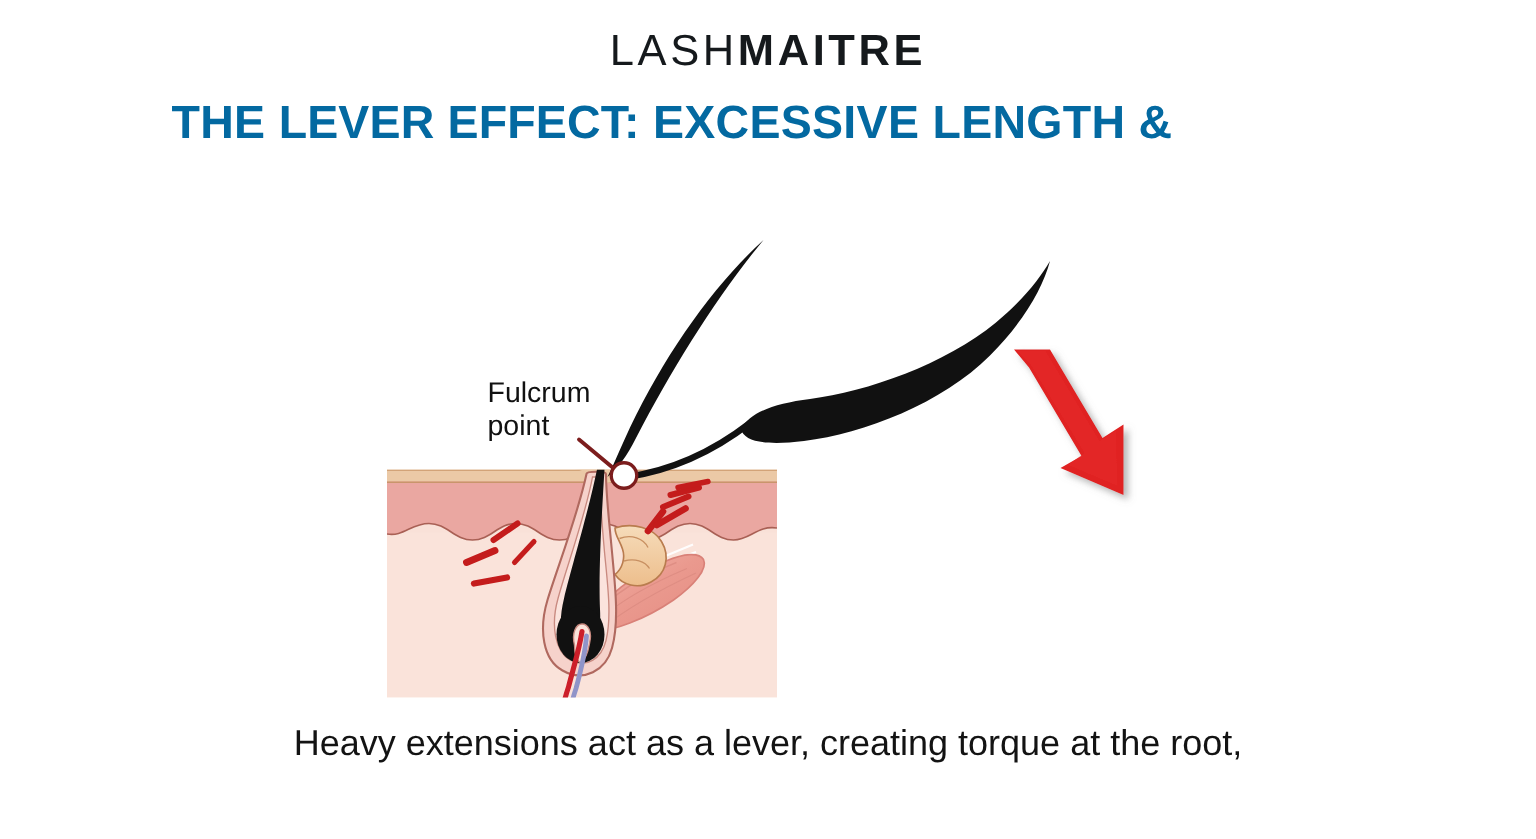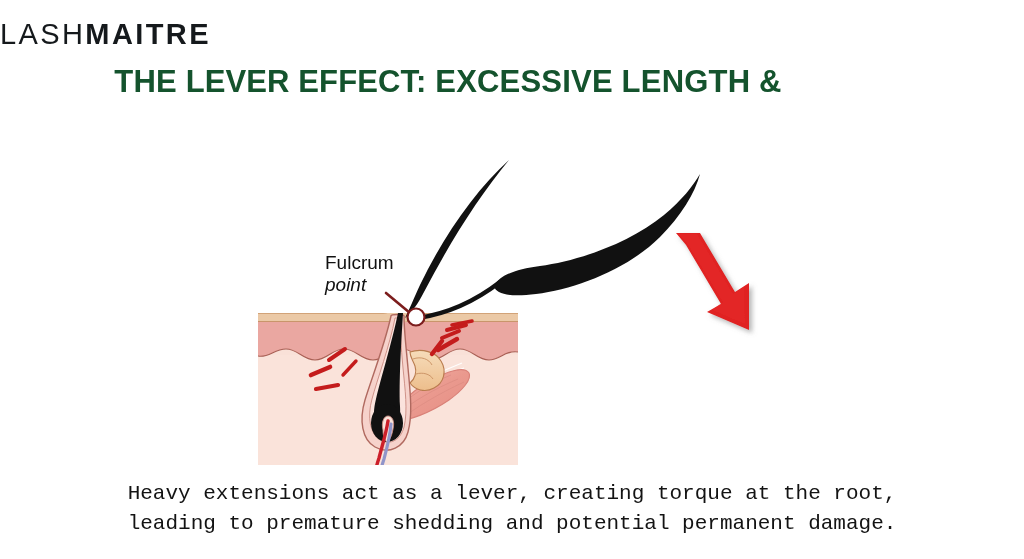--- a/index.html
+++ b/index.html
@@ -22,20 +22,21 @@
     inset: 0;
     background: #ffffff;
   }
 
   
   .brand {
     position: absolute;
     top: 20px;
     left: 0;
     width: 1024px;
+    text-align: center;
     font-size: 29px;
     letter-spacing: 2.4px;
     line-height: 1;
     white-space: nowrap;
     color: #15191c;
   }
   .brand .lash {
     font-weight: 300;
     font-family: "Liberation Sans", sans-serif;
   }
@@ -48,42 +49,41 @@
   .headline {
     position: absolute;
     top: 62px;
     left: 0;
     width: 896px;
     text-align: center;
     font-size: 31px;
     font-weight: 700;
     line-height: 1.32;
     letter-spacing: 0.2px;
-    color: #14532d;
+    color: #0369a1;
   }
   .headline .hl-strong {
     font-weight: 900;
     letter-spacing: 0.1px;
   }
   .headline .hl-line {
     display: block;
   }
 
   
   .caption {
     position: absolute;
     top: 479px;
     left: 0;
     width: 1024px;
     text-align: center;
-    font-size: 21px;
+    font-size: 24px;
     font-weight: 400;
     line-height: 1.42;
     color: #131313;
-    font-family: Liberation Mono, monospace;
   }
   .caption .cap-line { display: block; }
 
   
   .diagram {
     position: absolute;
     left: 0;
     top: 0;
     width: 1024px;
     height: 559px;
@@ -98,21 +98,21 @@
     color: #111111;
     line-height: 1.18;
     white-space: nowrap;
   }
   .lbl-fulcrum {
     left: 325px;
     top: 252px;
     font-size: 19px;
     text-align: left;
   }
-  .lbl-fulcrum .l2 { display: block; font-style: italic; }
+  .lbl-fulcrum .l2 { display: block; }
   .lbl-force {
     left: 712px;
     top: 247px;
     font-size: 19px;
   }
 </style>
 </head>
 <body>
 
 <div class="stage">
@@ -297,16 +297,15 @@
 
     <div class="lbl lbl-fulcrum">
       <span>Fulcrum</span>
       <span class="l2">point</span>
     </div>
 
   </div>
 
   <div class="caption">
     <span class="cap-line">Heavy extensions act as a lever, creating torque at the root,</span>
-    <span class="cap-line">leading to premature shedding and potential permanent damage.</span>
   </div>
 
 </div>
 
 </body></html>

